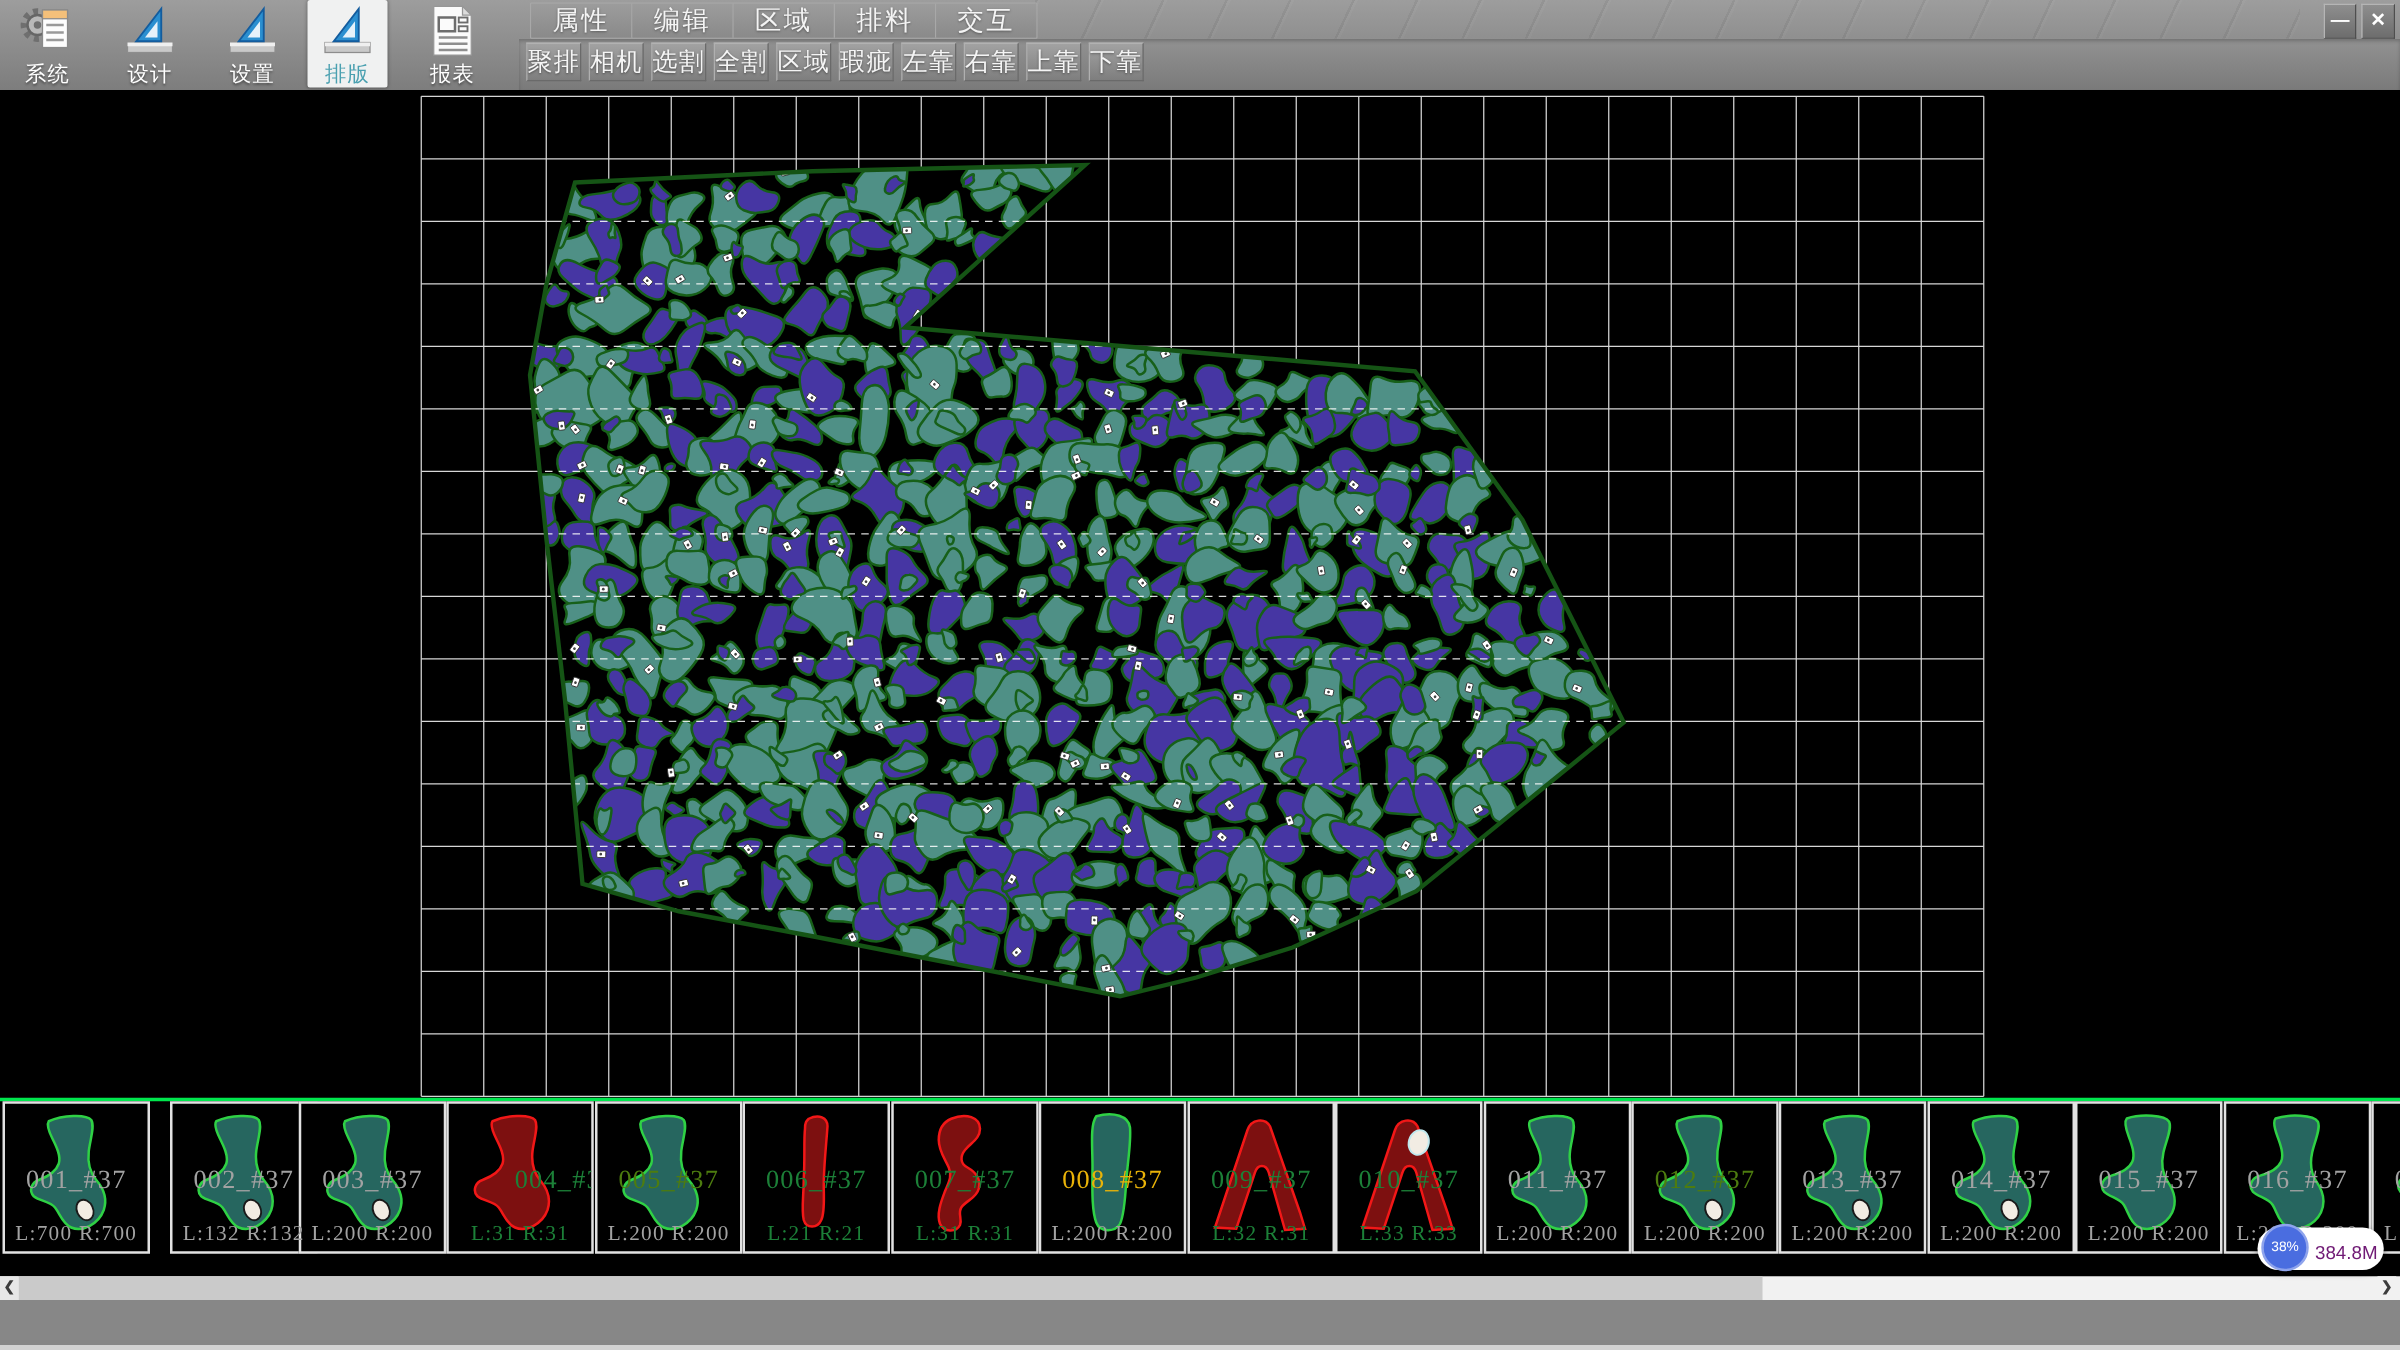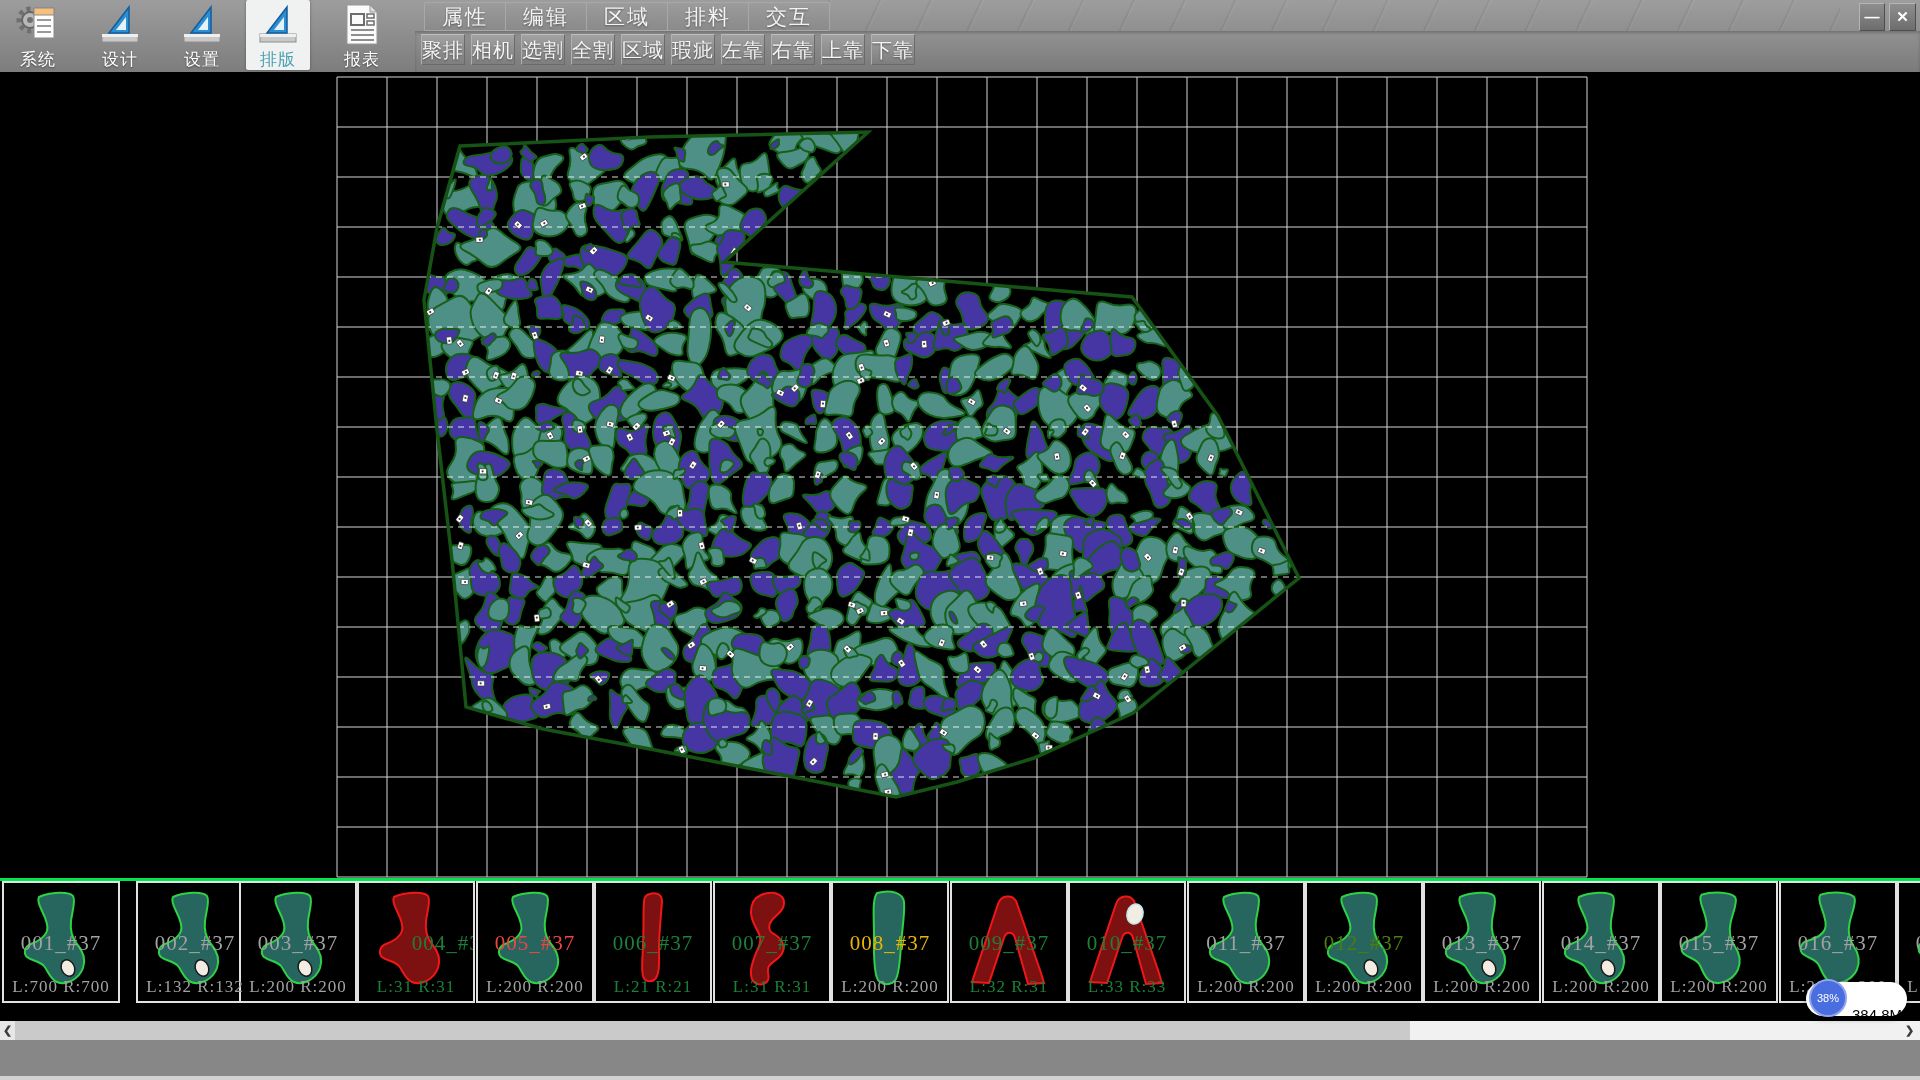--- a/index.html
+++ b/index.html
@@ -62,21 +62,21 @@
   
   .statusbar{position:absolute;left:0;top:1040px;width:1920px;height:40px;background:#878787;}
   .statusbar .bottomline{position:absolute;left:0;bottom:0;width:100%;height:4px;background:#d2d2d2;}
 
   
   .mempill{position:absolute;left:1806px;top:982px;width:101px;height:34px;background:#fff;
     border-radius:17px;box-shadow:0 2px 6px rgba(0,0,0,.45);z-index:10;}
   .memcircle{position:absolute;left:3px;top:-3px;width:38px;height:38px;border-radius:50%;
     background:#4a6de0;border:2px solid #8fa4ec;box-sizing:border-box;color:#fff;
     font-size:11px;line-height:34px;text-align:center;}
-  .memtext{position:absolute;left:46px;top:16px;height:34px;line-height:34px;font-size:15px;color:#000000;}
+  .memtext{position:absolute;left:46px;top:4px;height:34px;line-height:34px;font-size:15px;color:#701a75;}
 </style>
 </head>
 <body>
 
 <div id="app">
 
   <div class="toolbar">
     <div class="hatch"></div>
     <div class="toolrow-strip"></div>
     <div id="main-buttons">
@@ -1427,21 +1427,21 @@
           </svg>
           <div class="tlabel" style="color: rgb(28, 128, 56); padding-left: 36px;">004_#37</div>
           <div class="tlr" style="color: rgb(28, 128, 56);">L:31 R:31</div>
         </div>
         <div class="cell" style="left: 476px;">
           <svg width="100" height="112" viewBox="0 0 100 110">
             <g>
               <path d="M27,9 C38,4 57,3 61,8 C64,13 60,24 59,33 C58,42 60,50 65,56 C71,63 74,71 71,80 C67,91 54,98 45,94 C38,91 36,83 32,78 C28,73 20,73 15,69 C11,65 13,58 19,56 C27,53 33,49 35,43 C37,37 33,29 30,23 C27,17 25,12 27,9 Z" fill="#26665f" stroke="#2fd145" stroke-width="2"></path>
             </g>
           </svg>
-          <div class="tlabel" style="color: #ef4444;">005_#37</div>
+          <div class="tlabel" style="color: #4d7c0f;">005_#37</div>
           <div class="tlr" style="color: rgb(162, 162, 162);">L:200 R:200</div>
         </div>
         <div class="cell" style="left: 594px;">
           <svg width="100" height="112" viewBox="0 0 100 110">
             <g>
               <path d="M43,7 C51,3 58,6 58,13 C57,28 55,45 55,60 C55,72 56,82 53,88 C50,95 41,95 39,88 C37,80 39,68 39,55 C40,38 39,24 40,15 C40,10 41,9 43,7 Z" fill="#7d1010" stroke="#f21717" stroke-width="2"></path>
             </g>
           </svg>
           <div class="tlabel" style="color: rgb(28, 128, 56);">006_#37</div>
           <div class="tlr" style="color: rgb(28, 128, 56);">L:21 R:21</div>

